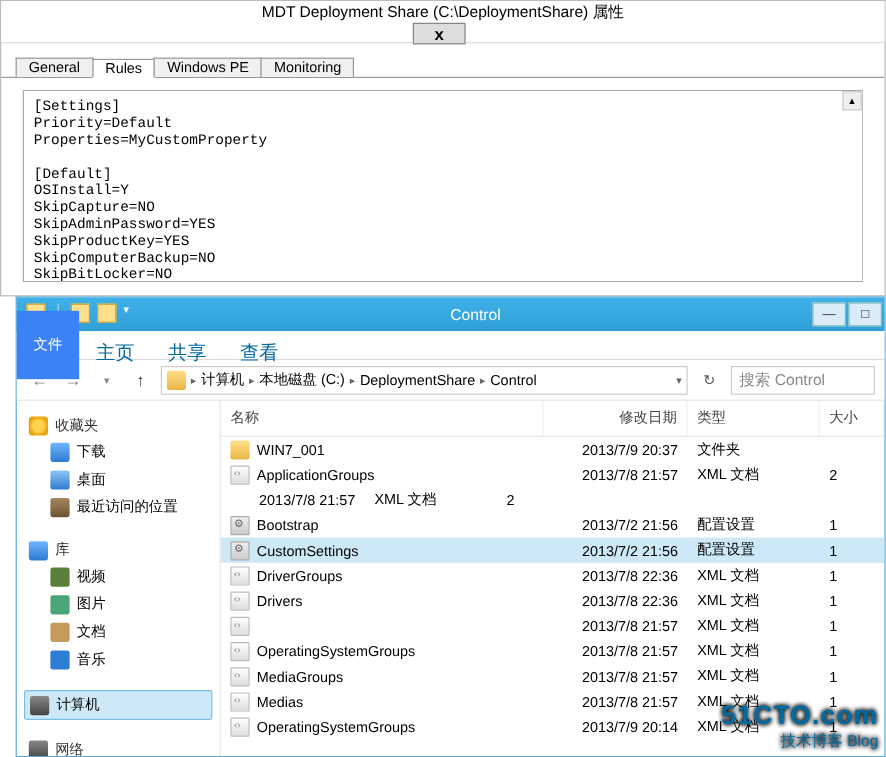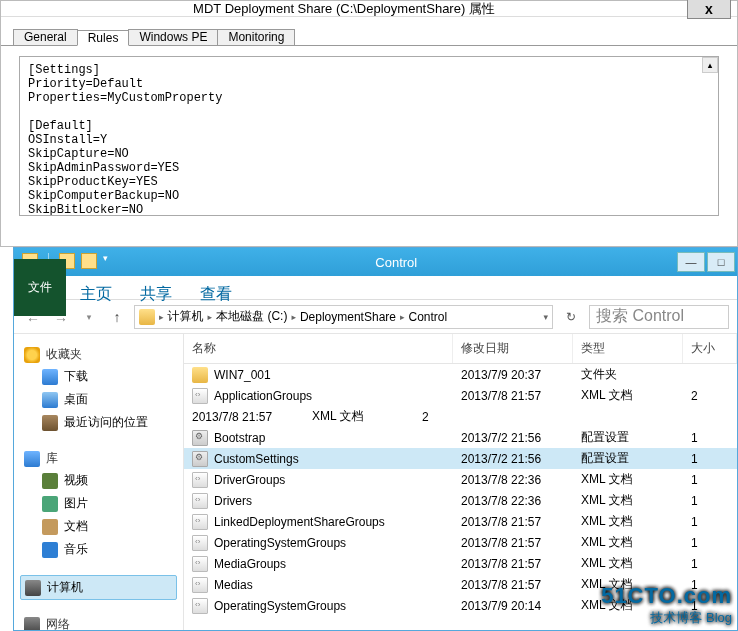--- a/index.html
+++ b/index.html
@@ -1,20 +1,20 @@
 <!DOCTYPE html>
 <html><head>
 <meta charset="utf-8">
 <style>
 * { box-sizing: border-box; margin: 0; padding: 0; font-family: "Microsoft YaHei", "Segoe UI", Tahoma, sans-serif; }
 body { width: 738px; height: 631px; background: #fff; font-size: 12px; overflow: hidden; position: relative; }
 
 
 .dialog { position: absolute; top: 0; left: 0; right: 0; height: 247px; border: 1px solid #bbb; background: #fff; }
-.dlg-title { display: flex; align-items: center; height: 16px; border-bottom: 1px solid #ddd; background: #fff; }
+.dlg-title { display: flex; align-items: center; height: 35px; border-bottom: 1px solid #ddd; background: #fff; flex-direction: column; }
 .dlg-title-text { flex: 1; text-align: center; font-size: 13px; color: #000; }
 .dlg-close { width: 44px; height: 20px; margin-right: 6px; border: 1px solid #888; background: #ddd; display: flex; align-items: center; justify-content: center; font-size: 14px; font-weight: bold; }
 
 .tabs { display: flex; padding: 12px 12px 0 12px; border-bottom: 1px solid #999; }
 .tab { padding: 0 10px; border: 1px solid #999; border-bottom: none; background: #f0f0f0; margin-right: -1px; position: relative; font-size: 12px; }
 .tab.active { background: #fff; top: 1px; border-bottom: 1px solid #fff; }
 
 .textarea-wrap { padding: 10px 18px 0 18px; position: relative; }
 .textarea { width: 100%; height: 160px; border: 1px solid #aaa; padding: 6px 8px; font-family: "NSimSun","SimSun","Courier New", monospace; font-size: 12px; line-height: 14px; white-space: pre; resize: none; background: #fff; }
 .scroll-up { position: absolute; top: 11px; right: 19px; width: 16px; height: 16px; background: #eee; border: 1px solid #ccc; display:flex; align-items:center; justify-content:center; font-size:9px;}
@@ -23,31 +23,31 @@
 .explorer { position: absolute; top: 247px; left: 13px; right: 0; bottom: 0; border: 1px solid #55a8dc; }
 .ex-titlebar { height: 28px; background: linear-gradient(#3fb0e8,#2f9fd8); display:flex; align-items:center; color:#fff; }
 .ex-t-icons { display:flex; gap:6px; padding:0 8px; }
 .ex-t-icon { width:16px; height:16px; background:#ffe08a; border:1px solid #c9a234; }
 .ex-t-sep { width:1px; height:18px; background: rgba(255,255,255,0.5); margin:0 4px;}
 .ex-title-text { flex:1; text-align:center; font-size:13px; }
 .ex-win-btns { display:flex; }
 .ex-win-btn { width:28px; height:20px; background:#d9ecf7; border:1px solid #7bb; margin-right:2px; display:flex; align-items:center; justify-content:center; font-size:11px; color:#333; }
 
 .ribbon { height: 24px; background:#fff; border-bottom:1px solid #ddd; display:flex; align-items:center; }
-.ribbon-file { background:#14532d; color:#fff; padding:20px 14px; font-size:12px; }
+.ribbon-file { background:#3b82f6; color:#fff; padding:20px 14px; font-size:12px; }
 .ribbon-tab { padding:4px 14px; font-size:16px; color:#0369a1;margin-top:14px; }
 
 .nav { height: 34px; display:flex; align-items:center; padding:4px 8px; gap:6px; border-bottom:1px solid #e5e5e5; background:#fff; }
 .nav-btn { width:22px; height:22px; border-radius:3px; display:flex; align-items:center; justify-content:center; color:#888; font-size:14px; border:1px solid transparent; }
 .nav-btn.en { color:#444; }
 .addr { flex:1; height:24px; border:1px solid #ccc; display:flex; align-items:center; padding:0 4px; gap:4px; font-size:12px; }
 .addr-seg { display:flex; align-items:center; gap:3px; }
 .addr-sep { font-size:9px; color:#666; }
 .addr-ref { width:24px; height:24px; display:flex; align-items:center; justify-content:center; color:#555; }
-.search { width:140px; height:24px; border:1px solid #ccc; display:flex; align-items:center; padding:0 6px; color:#888; font-size:16px; }
+.search { width:120px; height:24px; border:1px solid #ccc; display:flex; align-items:center; padding:0 6px; color:#888; font-size:13px; }
 
 .ex-body { display:flex; height: calc(100% - 28px - 24px - 34px); }
 .sidebar { width:170px; border-right:1px solid #e5e5e5; padding:10px 6px; overflow:hidden; }
 .sb-group { margin-bottom:14px; }
 .sb-head { display:flex; align-items:center; gap:6px; font-size:12px; color:#333; padding:2px 4px; }
 .sb-item { display:flex; align-items:center; gap:6px; font-size:12px; color:#000; padding:3px 4px 3px 22px; }
 .sb-item.sel { background:#cde8f6; border:1px solid #7ac1e8; border-radius:2px; }
 .sb-icon { width:16px; height:16px; display:inline-block; }
 .ic-star { background: radial-gradient(circle,#ffd24d 40%,#e8a20c 70%); border-radius:3px;}
 .ic-dl { background: linear-gradient(#6fb4ff,#2d7bd1); border-radius:2px;}
@@ -62,21 +62,21 @@
 .ic-fold { background: linear-gradient(#ffe08a,#e8b645); border-radius:2px;}
 .ic-xml { background: linear-gradient(#fff,#ddd); border:1px solid #bbb; border-radius:1px; position:relative;}
 .ic-xml::after { content:"‹›"; position:absolute; font-size:8px; top:1px; left:2px; color:#888;}
 .ic-cfg { background: linear-gradient(#eee,#ccc); border:1px solid #aaa; border-radius:1px; position:relative;}
 .ic-cfg::after { content:"⚙"; position:absolute; font-size:9px; top:0; left:2px; color:#666;}
 
 .filelist { flex:1; overflow:hidden; }
 .fl-head { display:flex; border-bottom:1px solid #e5e5e5; font-size:12px; color:#444; }
 .fl-head > div { padding:6px 8px; border-right:1px solid #eee; }
 .col-name { flex:1; min-width:250px; }
-.col-date { width:120px; }
+.col-date { width:120px;text-align:right; }
 .col-type { width:110px; }
 .col-size { width:54px; }
 .fl-row { display:flex; font-size:12px; align-items:center; height:21px; }
 .fl-row.sel { background:#cde8f6; }
 .fl-row > div { padding:2px 8px; overflow:hidden; white-space:nowrap; }
 .fl-row .col-name { display:flex; align-items:center; gap:6px; }
 
 .watermark { position:absolute; right:6px; bottom:4px; text-align:right; color:#0369a1; text-shadow:0 0 4px #000,0 0 4px #000; font-family: Arial, sans-serif; pointer-events:none;}
 .watermark .l1 { font-size:22px; font-weight:bold; letter-spacing:1px;}
 .watermark .l2 { font-size:13px; }
@@ -277,21 +277,20 @@
               <span class="sb-icon ic-xml"></span>
               <span>Drivers</span>
             </div>
             <div class="col-date">2013/7/8 22:36</div>
             <div class="col-type">XML 文档</div>
             <div class="col-size">1</div>
           </div>
           <div class="fl-row">
             <div class="col-name">
               <span class="sb-icon ic-xml"></span>
-              <span>LinkedDeploymentShareGroups</span>
             </div>
             <div class="col-date">2013/7/8 21:57</div>
             <div class="col-type">XML 文档</div>
             <div class="col-size">1</div>
           </div>
           <div class="fl-row">
             <div class="col-name">
               <span class="sb-icon ic-xml"></span>
               <span>OperatingSystemGroups</span>
             </div>

